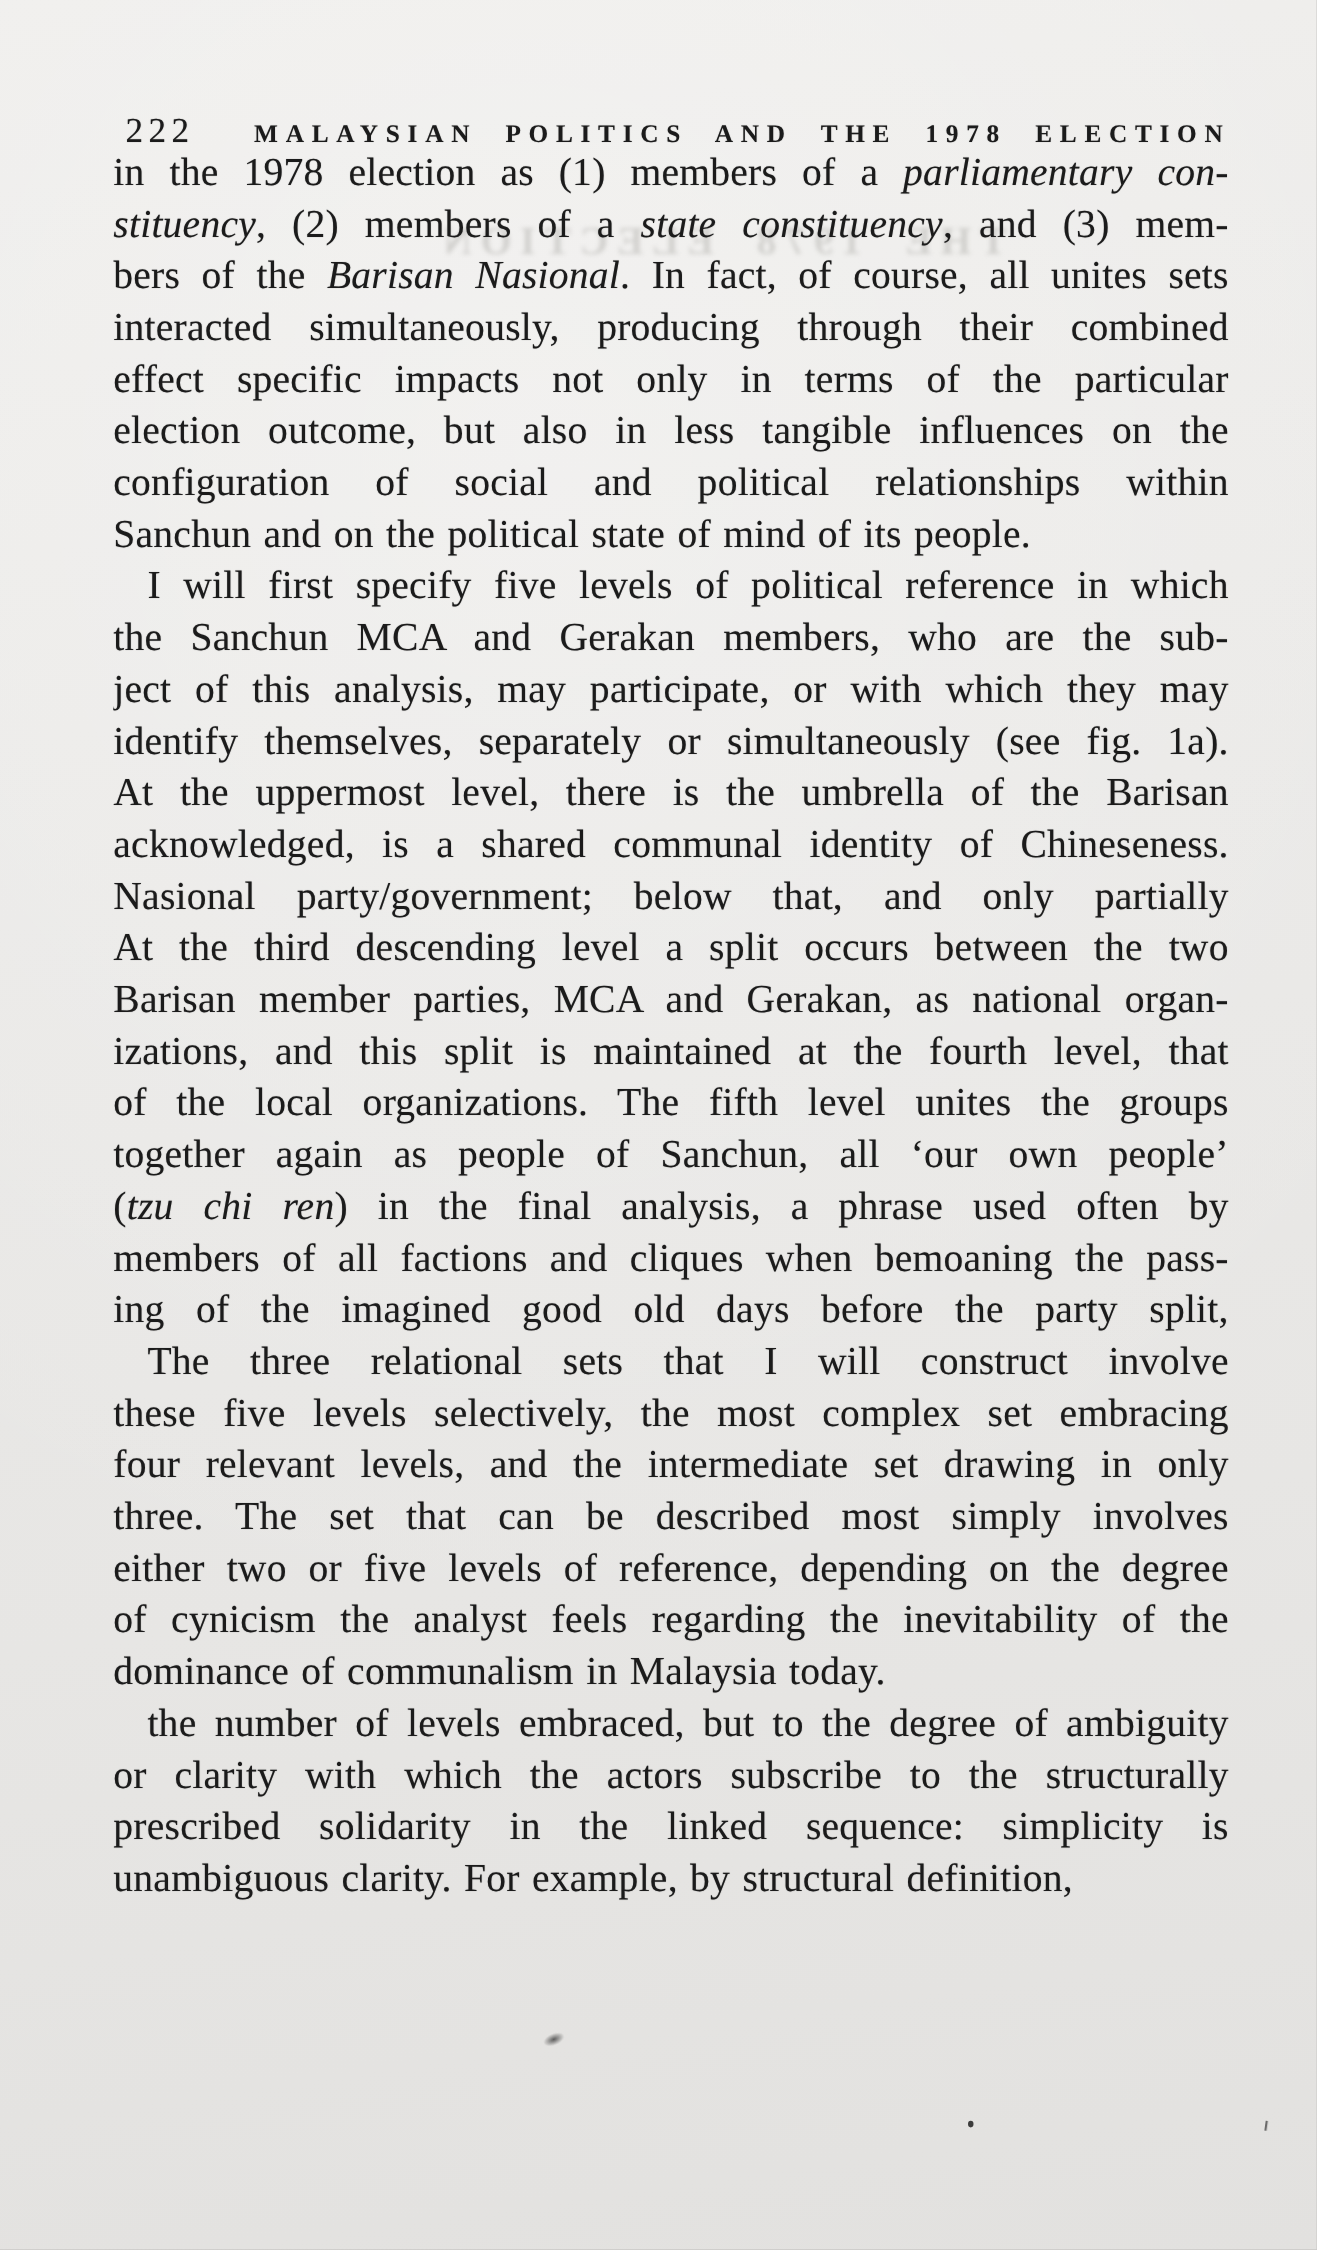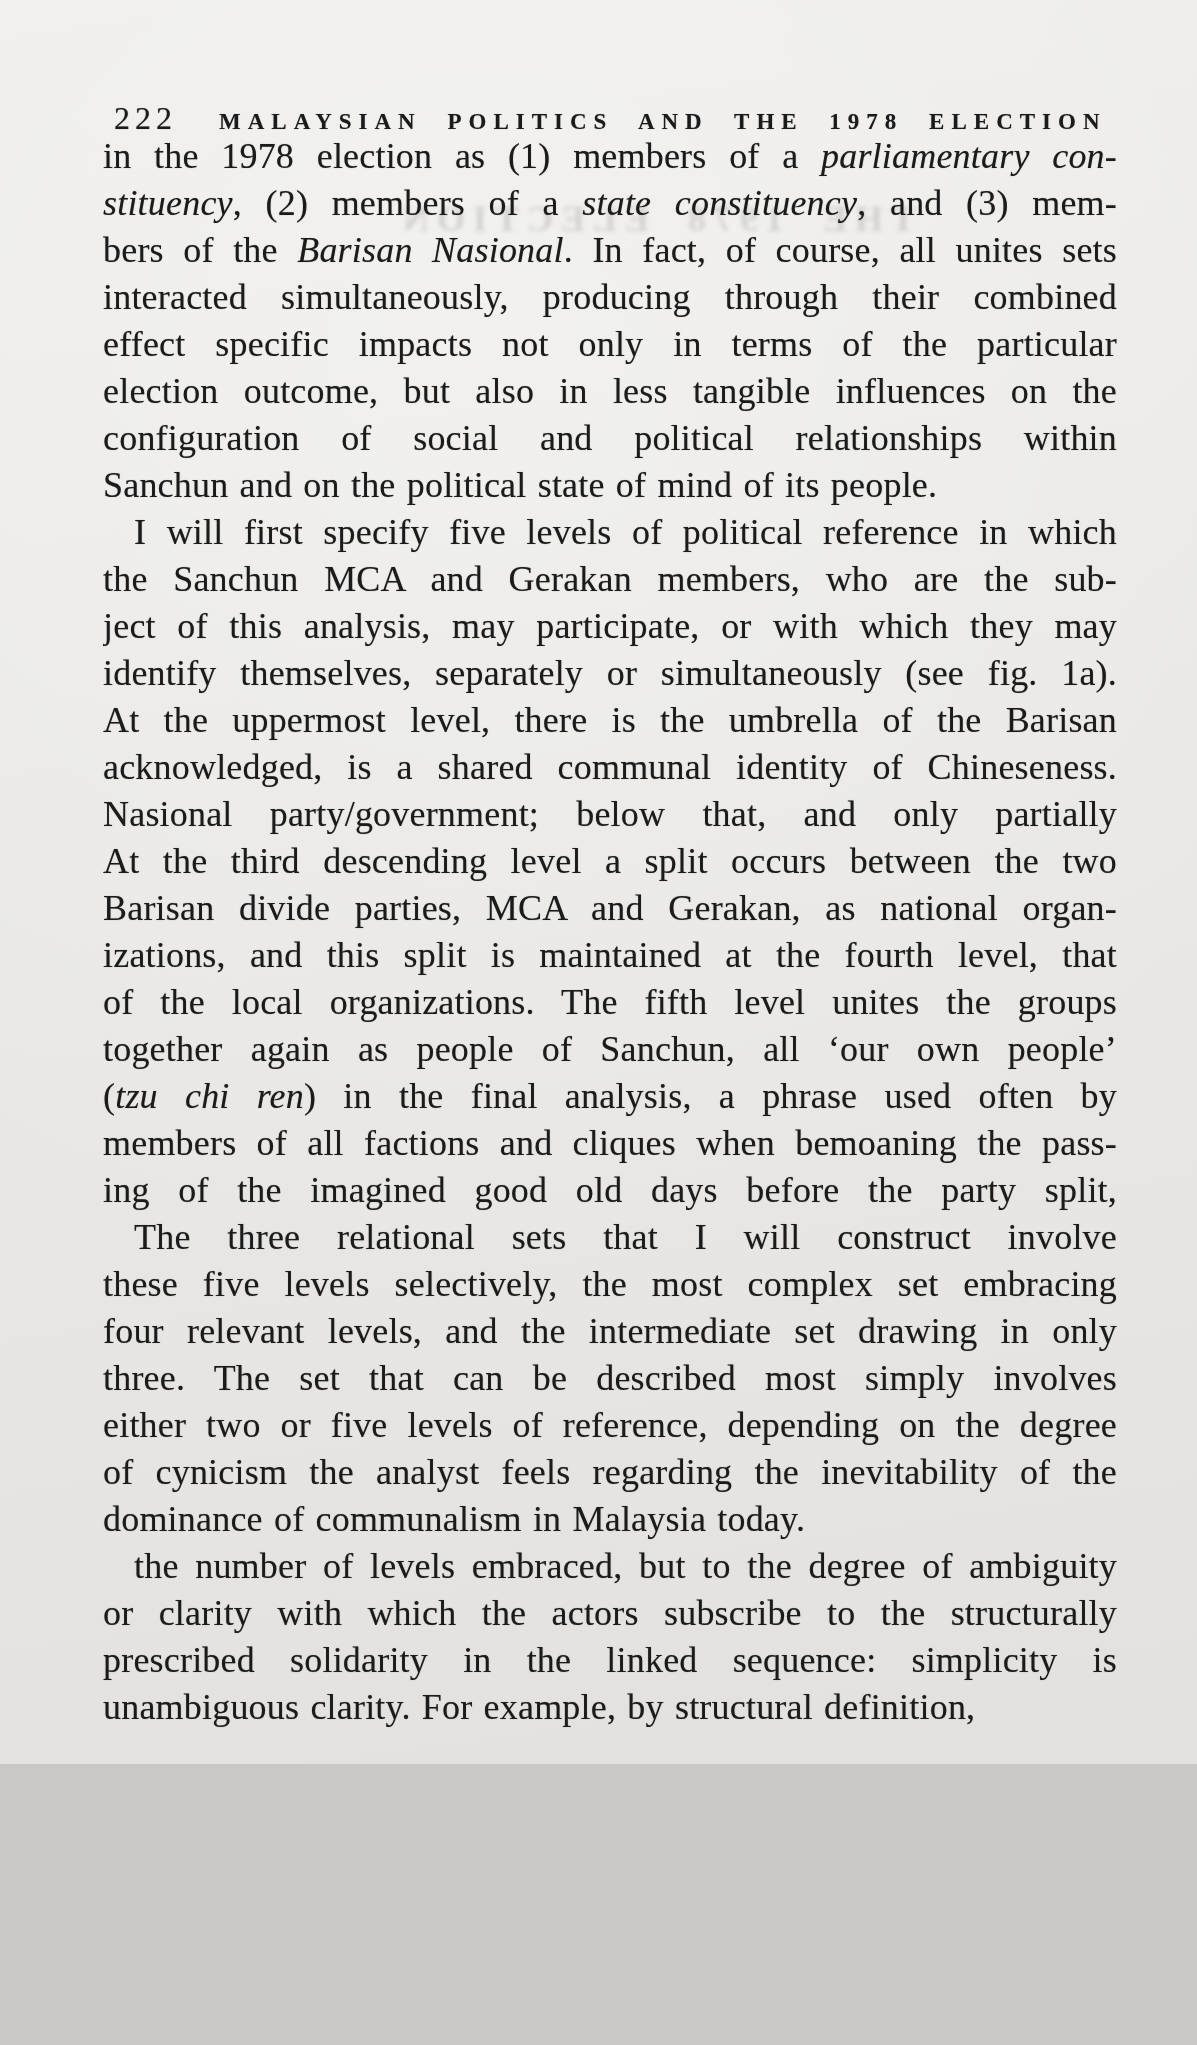--- a/index.html
+++ b/index.html
@@ -1,20 +1,20 @@
 <!DOCTYPE html>
 <html><head>
 <meta charset="utf-8">
 <style>
   html, body { margin: 0; padding: 0; background: #c9c8c6; }
 
   .page {
     position: relative;
     width: 1197px;
-    height: 1764px;
+    height: 2045px;
     margin: 0 auto;
     overflow: hidden;
     background:
       radial-gradient(ellipse 140% 90% at 40% 20%, rgba(255,255,255,0.28), rgba(255,255,255,0) 60%),
       linear-gradient(172deg, #efeeec 0%, #eae9e7 38%, #e7e6e4 68%, #e2e1df 100%);
     font-family: "Liberation Serif", "DejaVu Serif", serif;
     color: #1b1b1b;
   }
 
   
@@ -49,20 +49,21 @@
     letter-spacing: 5px;
     margin-right: 42px;
     text-shadow: 0 0 1px rgba(25,25,25,0.45);
   }
   .run-title {
     font-size: 23px;
     font-weight: 700;
     letter-spacing: 7px;
     word-spacing: 13px;
     text-shadow: 0 0 1px rgba(25,25,25,0.35);
+    margin-left: 12px;
   }
 
   .text-block {
     position: absolute;
     left: 103px;
     top: 133px;
     width: 1014px;
   }
   .para { margin: 0; }
   .line {
@@ -138,21 +139,21 @@
       </div>
       <div class="para indent">
         <div class="line"><span>I will first specify five levels of political reference in which</span></div>
         <div class="line"><span>the Sanchun MCA and Gerakan members, who are the sub-</span></div>
         <div class="line"><span>ject of this analysis, may participate, or with which they may</span></div>
         <div class="line"><span>identify themselves, separately or simultaneously (see fig. 1a).</span></div>
         <div class="line"><span>At the uppermost level, there is the umbrella of the Barisan</span></div>
         <div class="line"><span>acknowledged, is a shared communal identity of Chineseness.</span></div>
         <div class="line"><span>Nasional party/government; below that, and only partially</span></div>
         <div class="line"><span>At the third descending level a split occurs between the two</span></div>
-        <div class="line"><span>Barisan divide parties, MCA and Gerakan, as national organ-</span></div>
+        <div class="line"><span>Barisan member parties, MCA and Gerakan, as national organ-</span></div>
         <div class="line"><span>izations, and this split is maintained at the fourth level, that</span></div>
         <div class="line"><span>of the local organizations. The fifth level unites the groups</span></div>
         <div class="line"><span>together again as people of Sanchun, all ‘our own people’</span></div>
         <div class="line"><span>(</span><span class="it">tzu chi ren</span><span>) in the final analysis, a phrase used often by</span></div>
         <div class="line"><span>members of all factions and cliques when bemoaning the pass-</span></div>
         <div class="line"><span>ing of the imagined good old days before the party split,</span></div>
       </div>
       <div class="para indent">
         <div class="line"><span>The three relational sets that I will construct involve</span></div>
         <div class="line"><span>these five levels selectively, the most complex set embracing</span></div>

